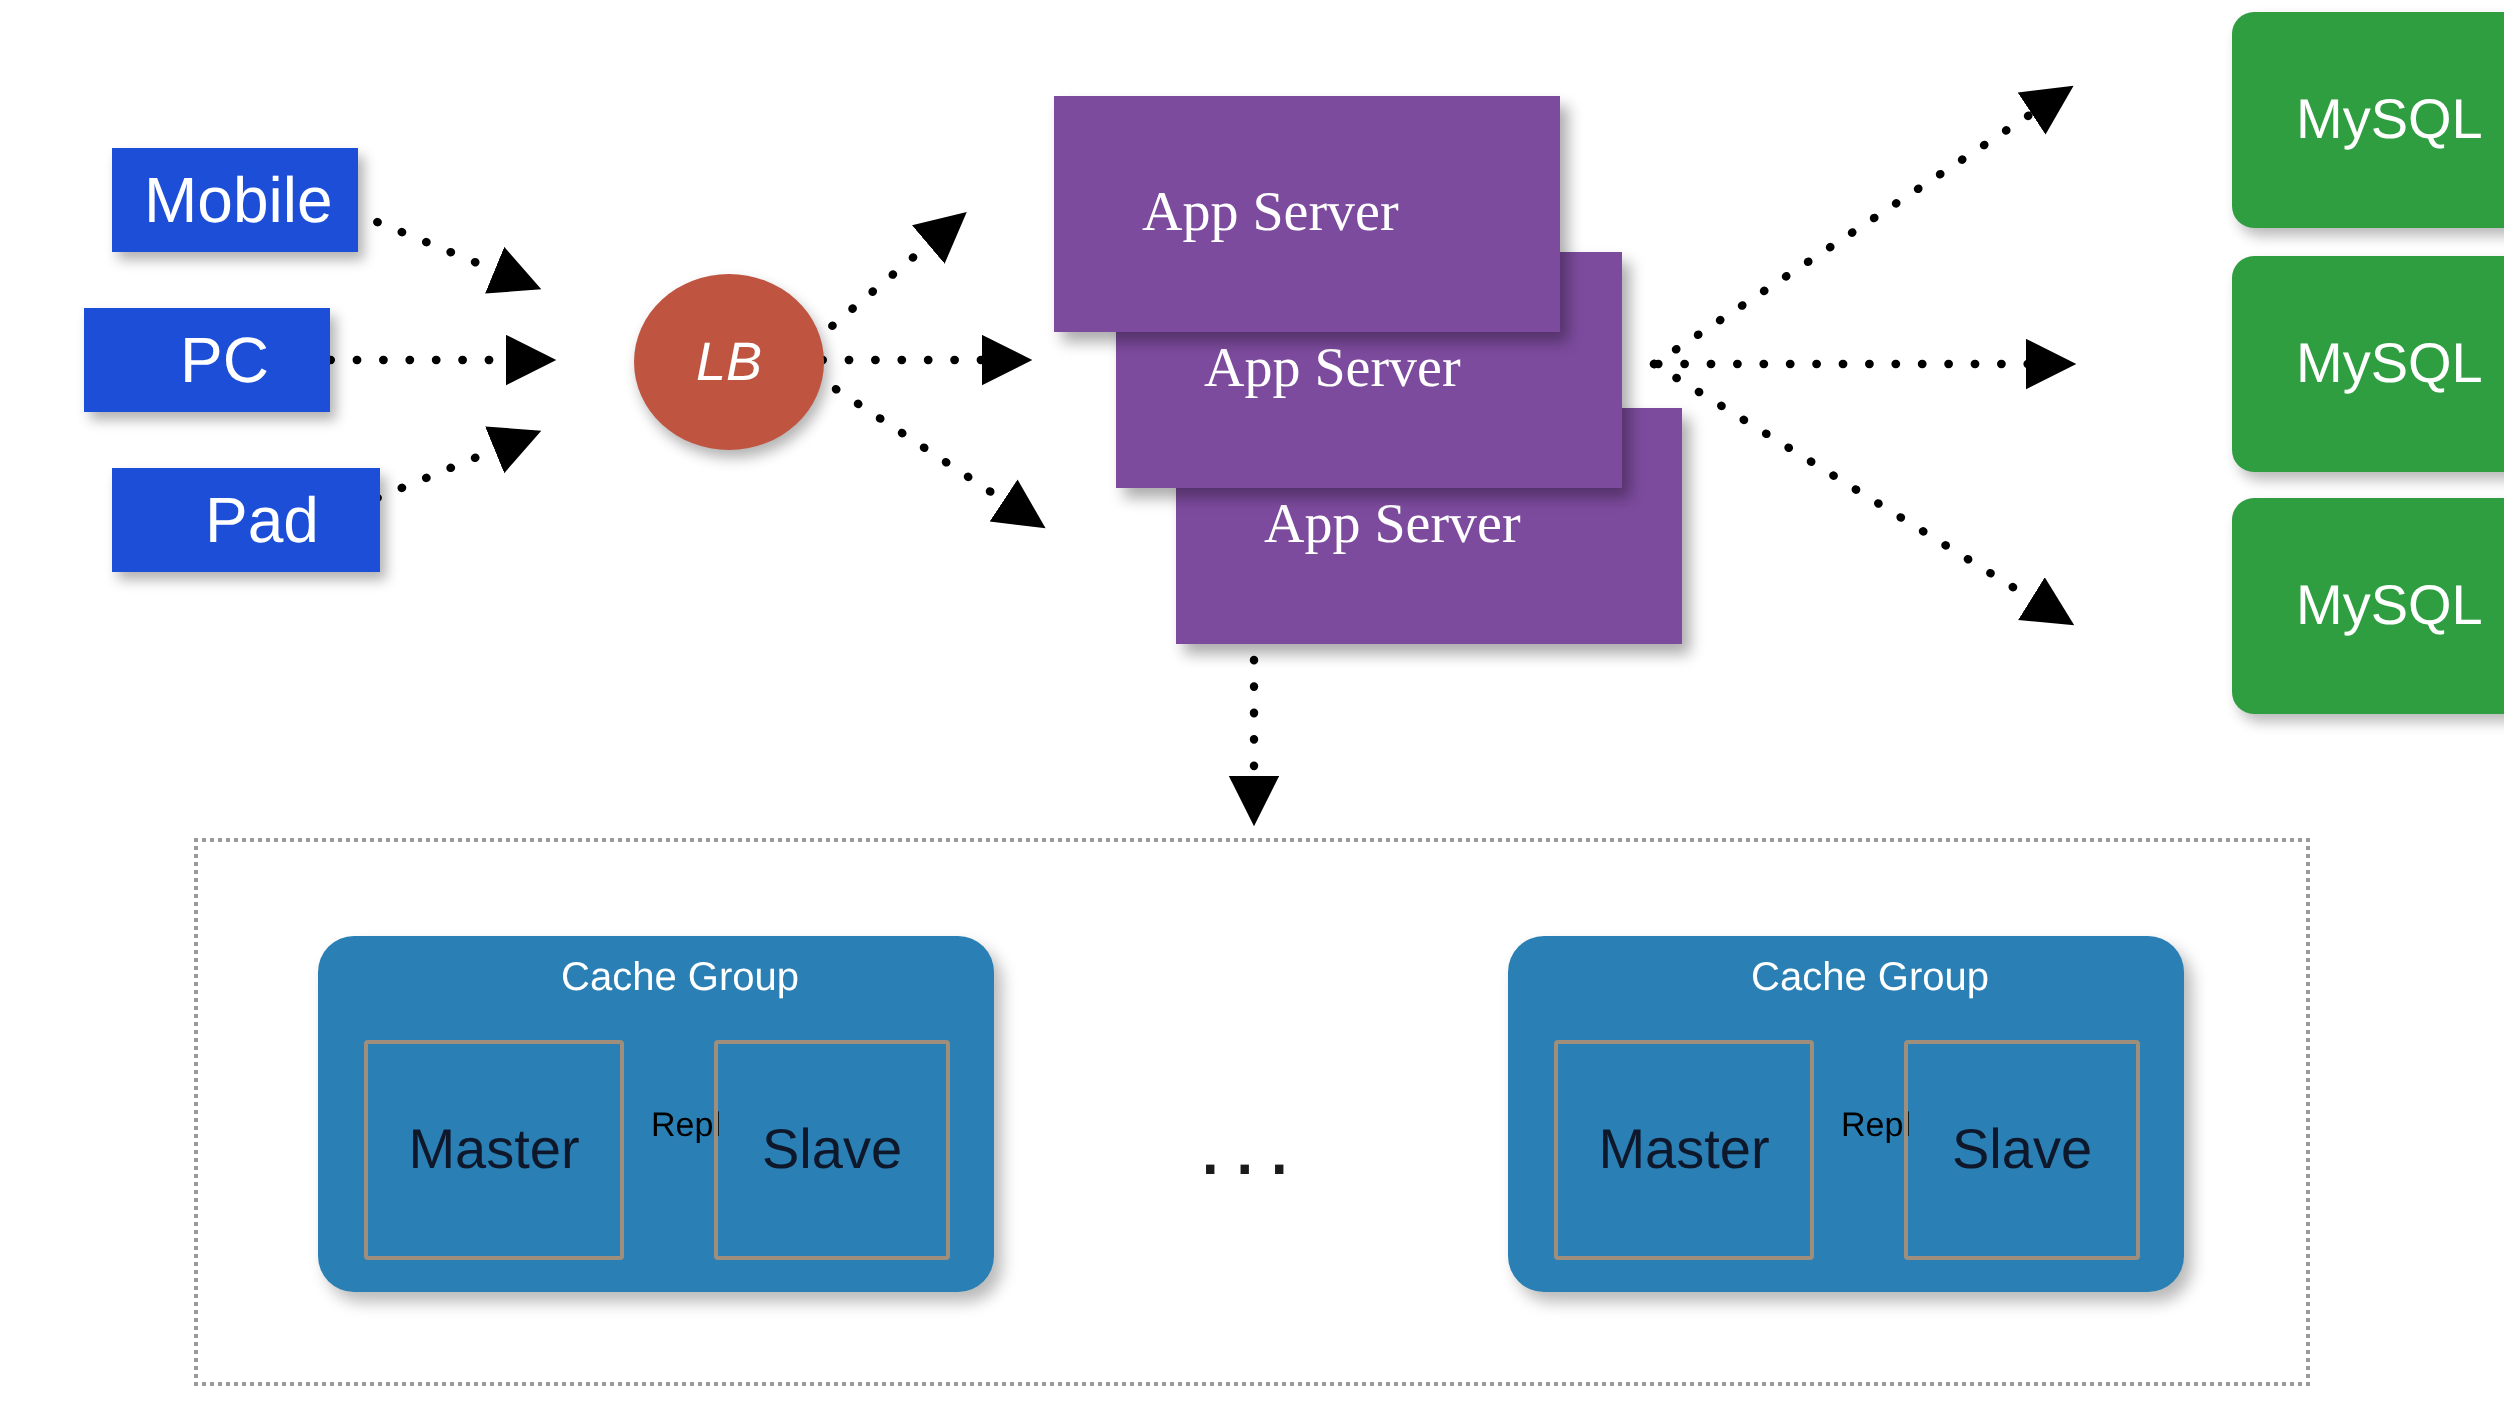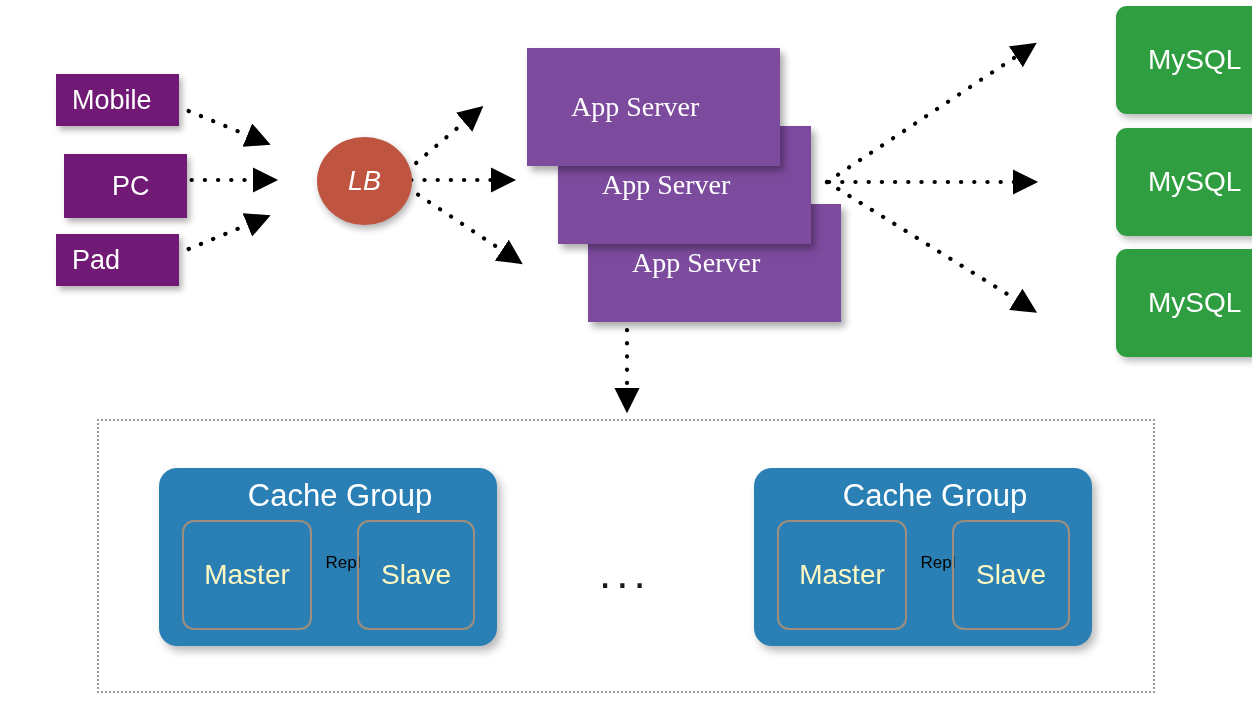--- a/index.html
+++ b/index.html
@@ -25,24 +25,24 @@
     position: absolute;
     box-sizing: border-box;
     display: flex;
     align-items: center;
     color: #ffffff;
     white-space: nowrap;
     margin-left: 42px;
   }
 
   .client-box {
-    background: #701a75;
+    background: #1d4ed8;
     justify-content: flex-start;
     padding-left: 16px;
-    font-size: 27px;
+    font-size: 32px;
     box-shadow: 3px 4px 6px rgba(0,0,0,0.30);
   }
 
   .lb-circle {
     background: #bf5540;
     border-radius: 50%;
     justify-content: center;
     font-size: 27px;
     box-shadow: 2px 4px 7px rgba(0,0,0,0.30);
   }
@@ -80,34 +80,34 @@
     border-radius: 18px;
     box-shadow: 4px 5px 8px rgba(0,0,0,0.28);
   }
   .cache-group-title {
     position: absolute;
     top: 10px;
     left: 0;
     right: 0;
     text-align: center;
     color: #ffffff;
-    font-size: 31px;
+    font-size: 20px;
     white-space: nowrap;
     padding-left: 24px;
   }
   .cache-inner {
     position: absolute;
     box-sizing: border-box;
     border: 2px solid #a08e7d;
-    border-radius: 12px;
+    border-radius: 2px;
     background: transparent;
     display: flex;
     align-items: center;
     justify-content: center;
-    color: #fef9c3;
+    color: #0f172a;
     font-size: 28px;
     white-space: nowrap;
   }
   .repl-wrap {
     position: absolute;
     display: flex;
     flex-direction: column;
     align-items: center;
     justify-content: center;
   }
@@ -167,24 +167,24 @@
 
     <g stroke="#000000" stroke-width="3.4" fill="none" marker-end="url(#ah)">
       <line x1="302" y1="566" x2="352" y2="566"></line>
       <line x1="897" y1="566" x2="947" y2="566"></line>
     </g>
   </svg>
 
   <div class="node client-box" style="left:14px; top:74px; width:123px; height:52px;">
     <span>Mobile</span>
   </div>
-  <div class="node client-box" style="left:22px; top:154px; width:123px; height:64px;padding-left:48px;">
+  <div class="node client-box" style="left:0; top:154px; width:123px; height:52px;padding-left:48px;">
     <span>PC</span>
   </div>
-  <div class="node client-box" style="left:14px; top:234px; width:123px; height:52px;">
+  <div class="node client-box" style="left:14px; top:234px; width:134px; height:52px;justify-content:center;">
     <span>Pad</span>
   </div>
 
   <div class="node lb-circle" style="left:275px; top:137px; width:95px; height:88px;font-style:italic;">
     <span>LB</span>
   </div>
 
   <div class="node app-box" style="left:485px; top:48px; width:253px; height:118px; z-index:3;">
     <span>App Server</span>
   </div>

